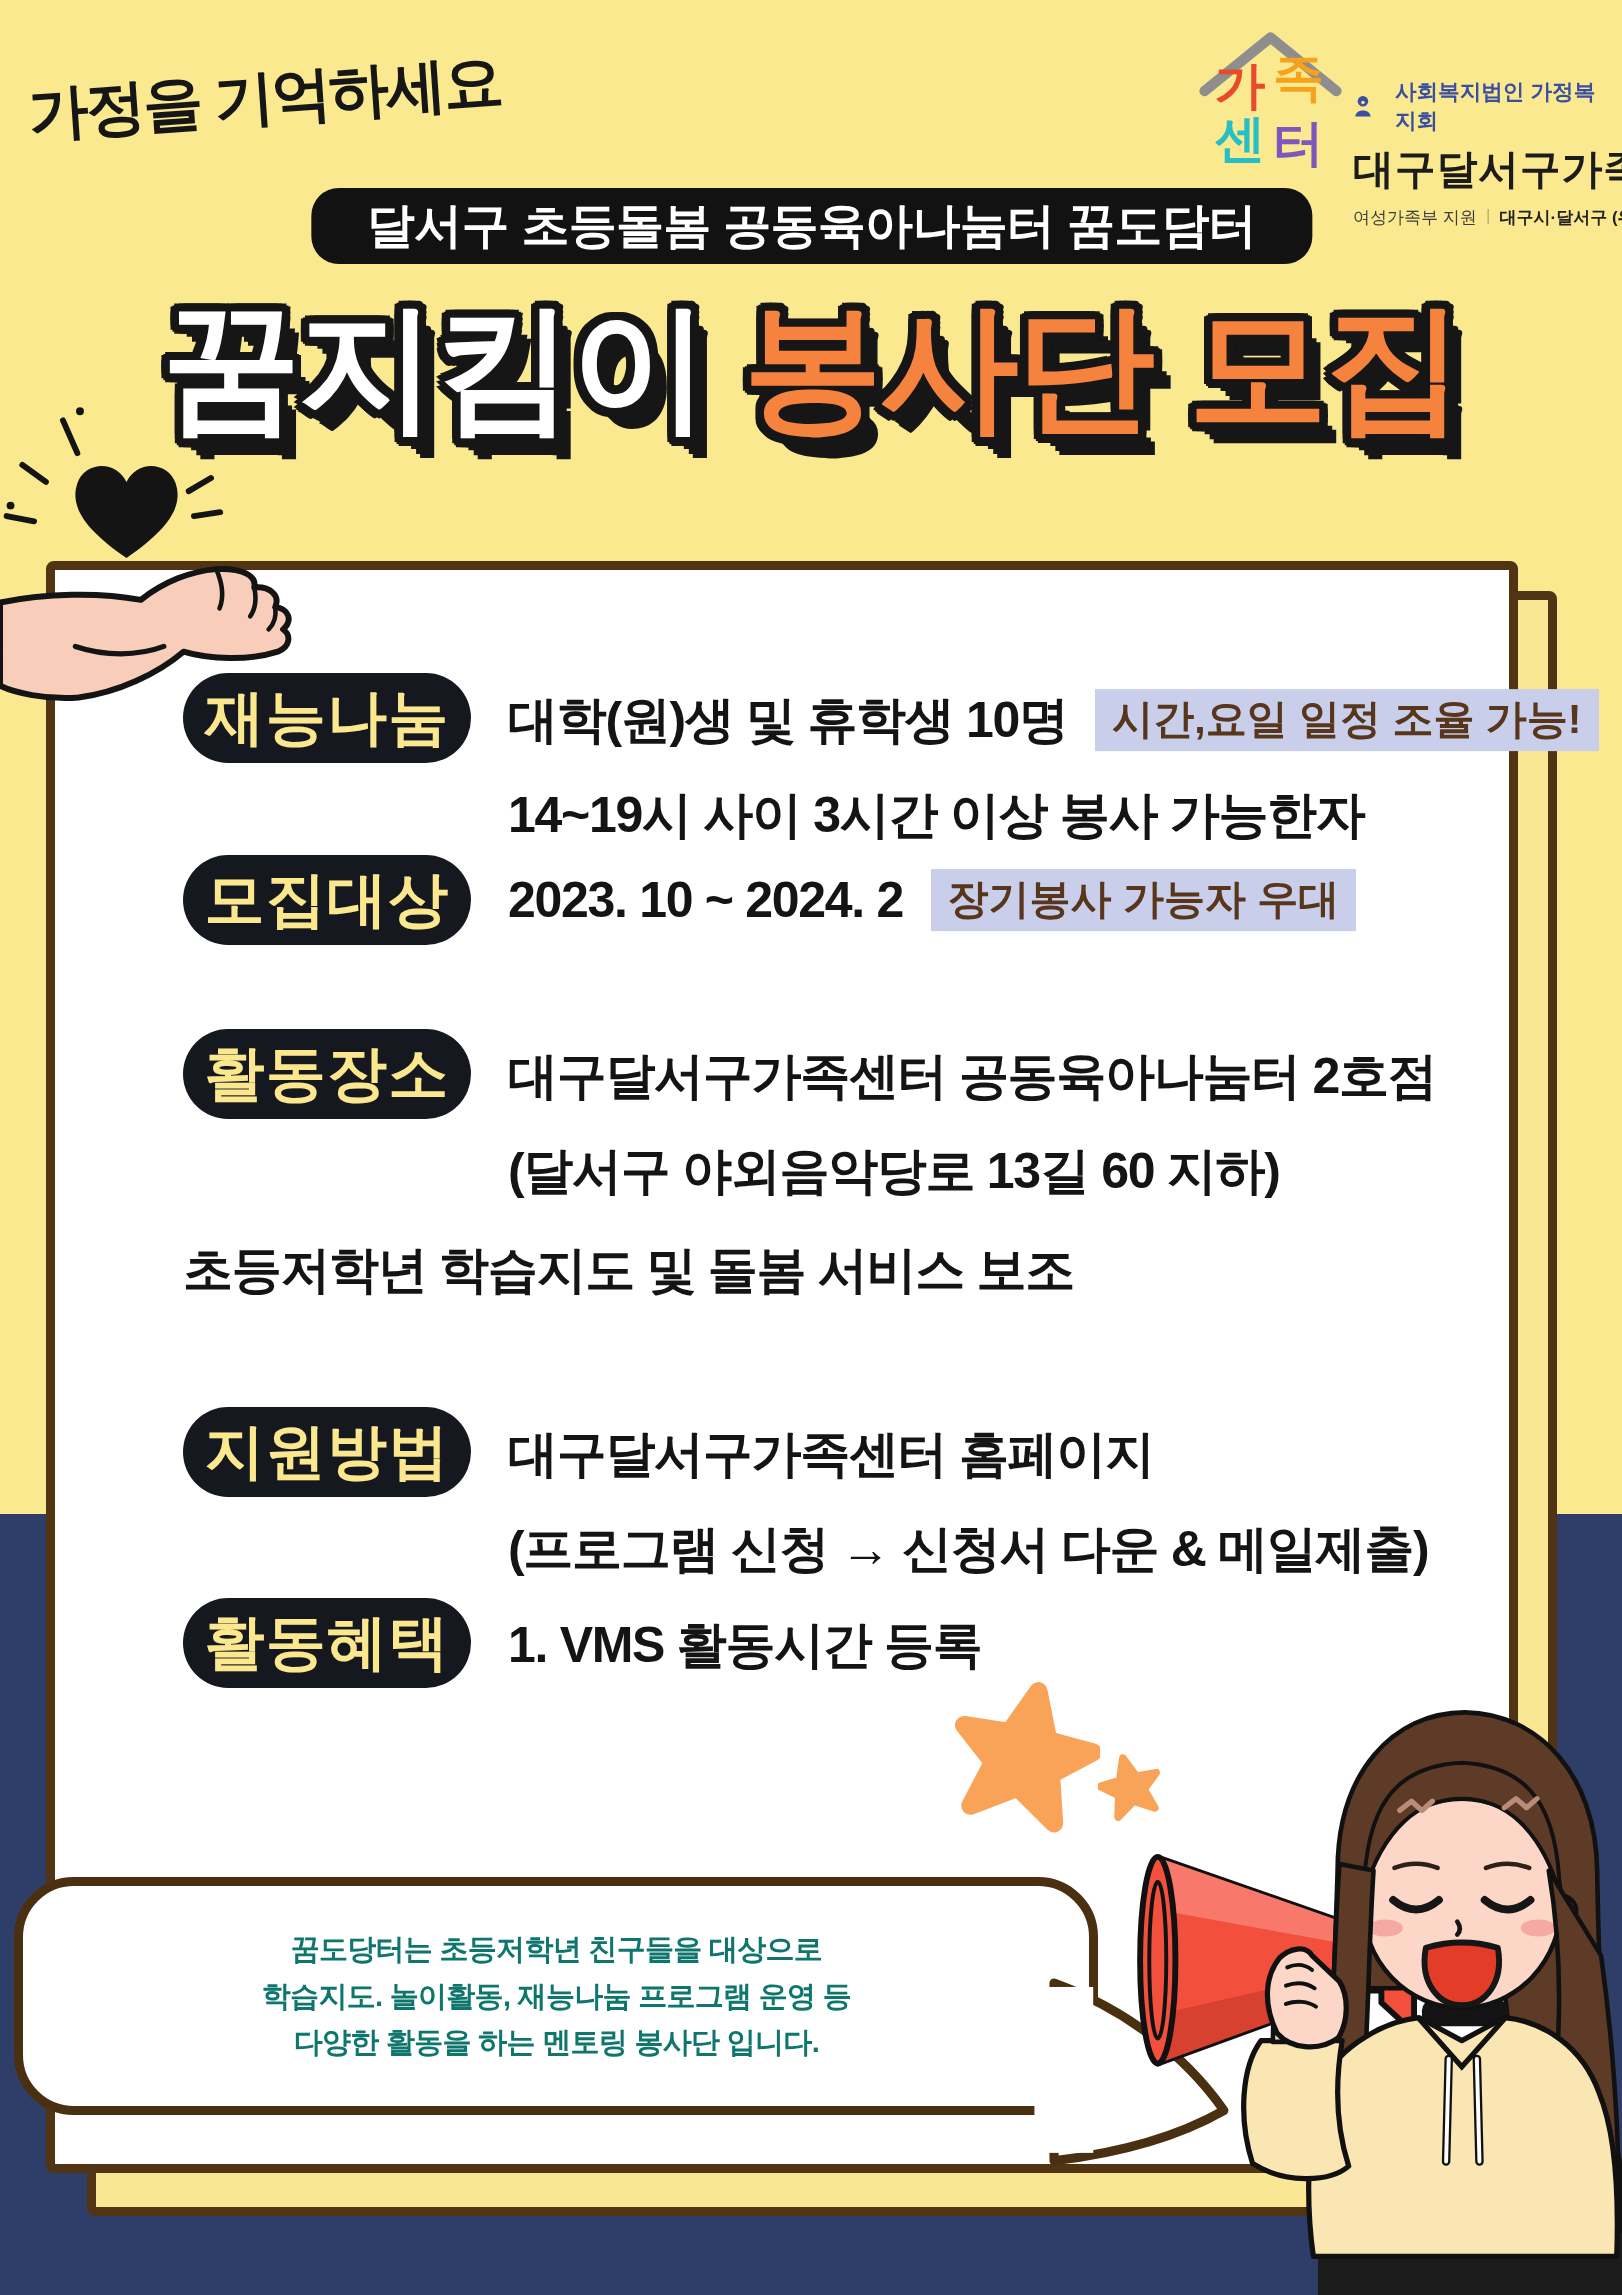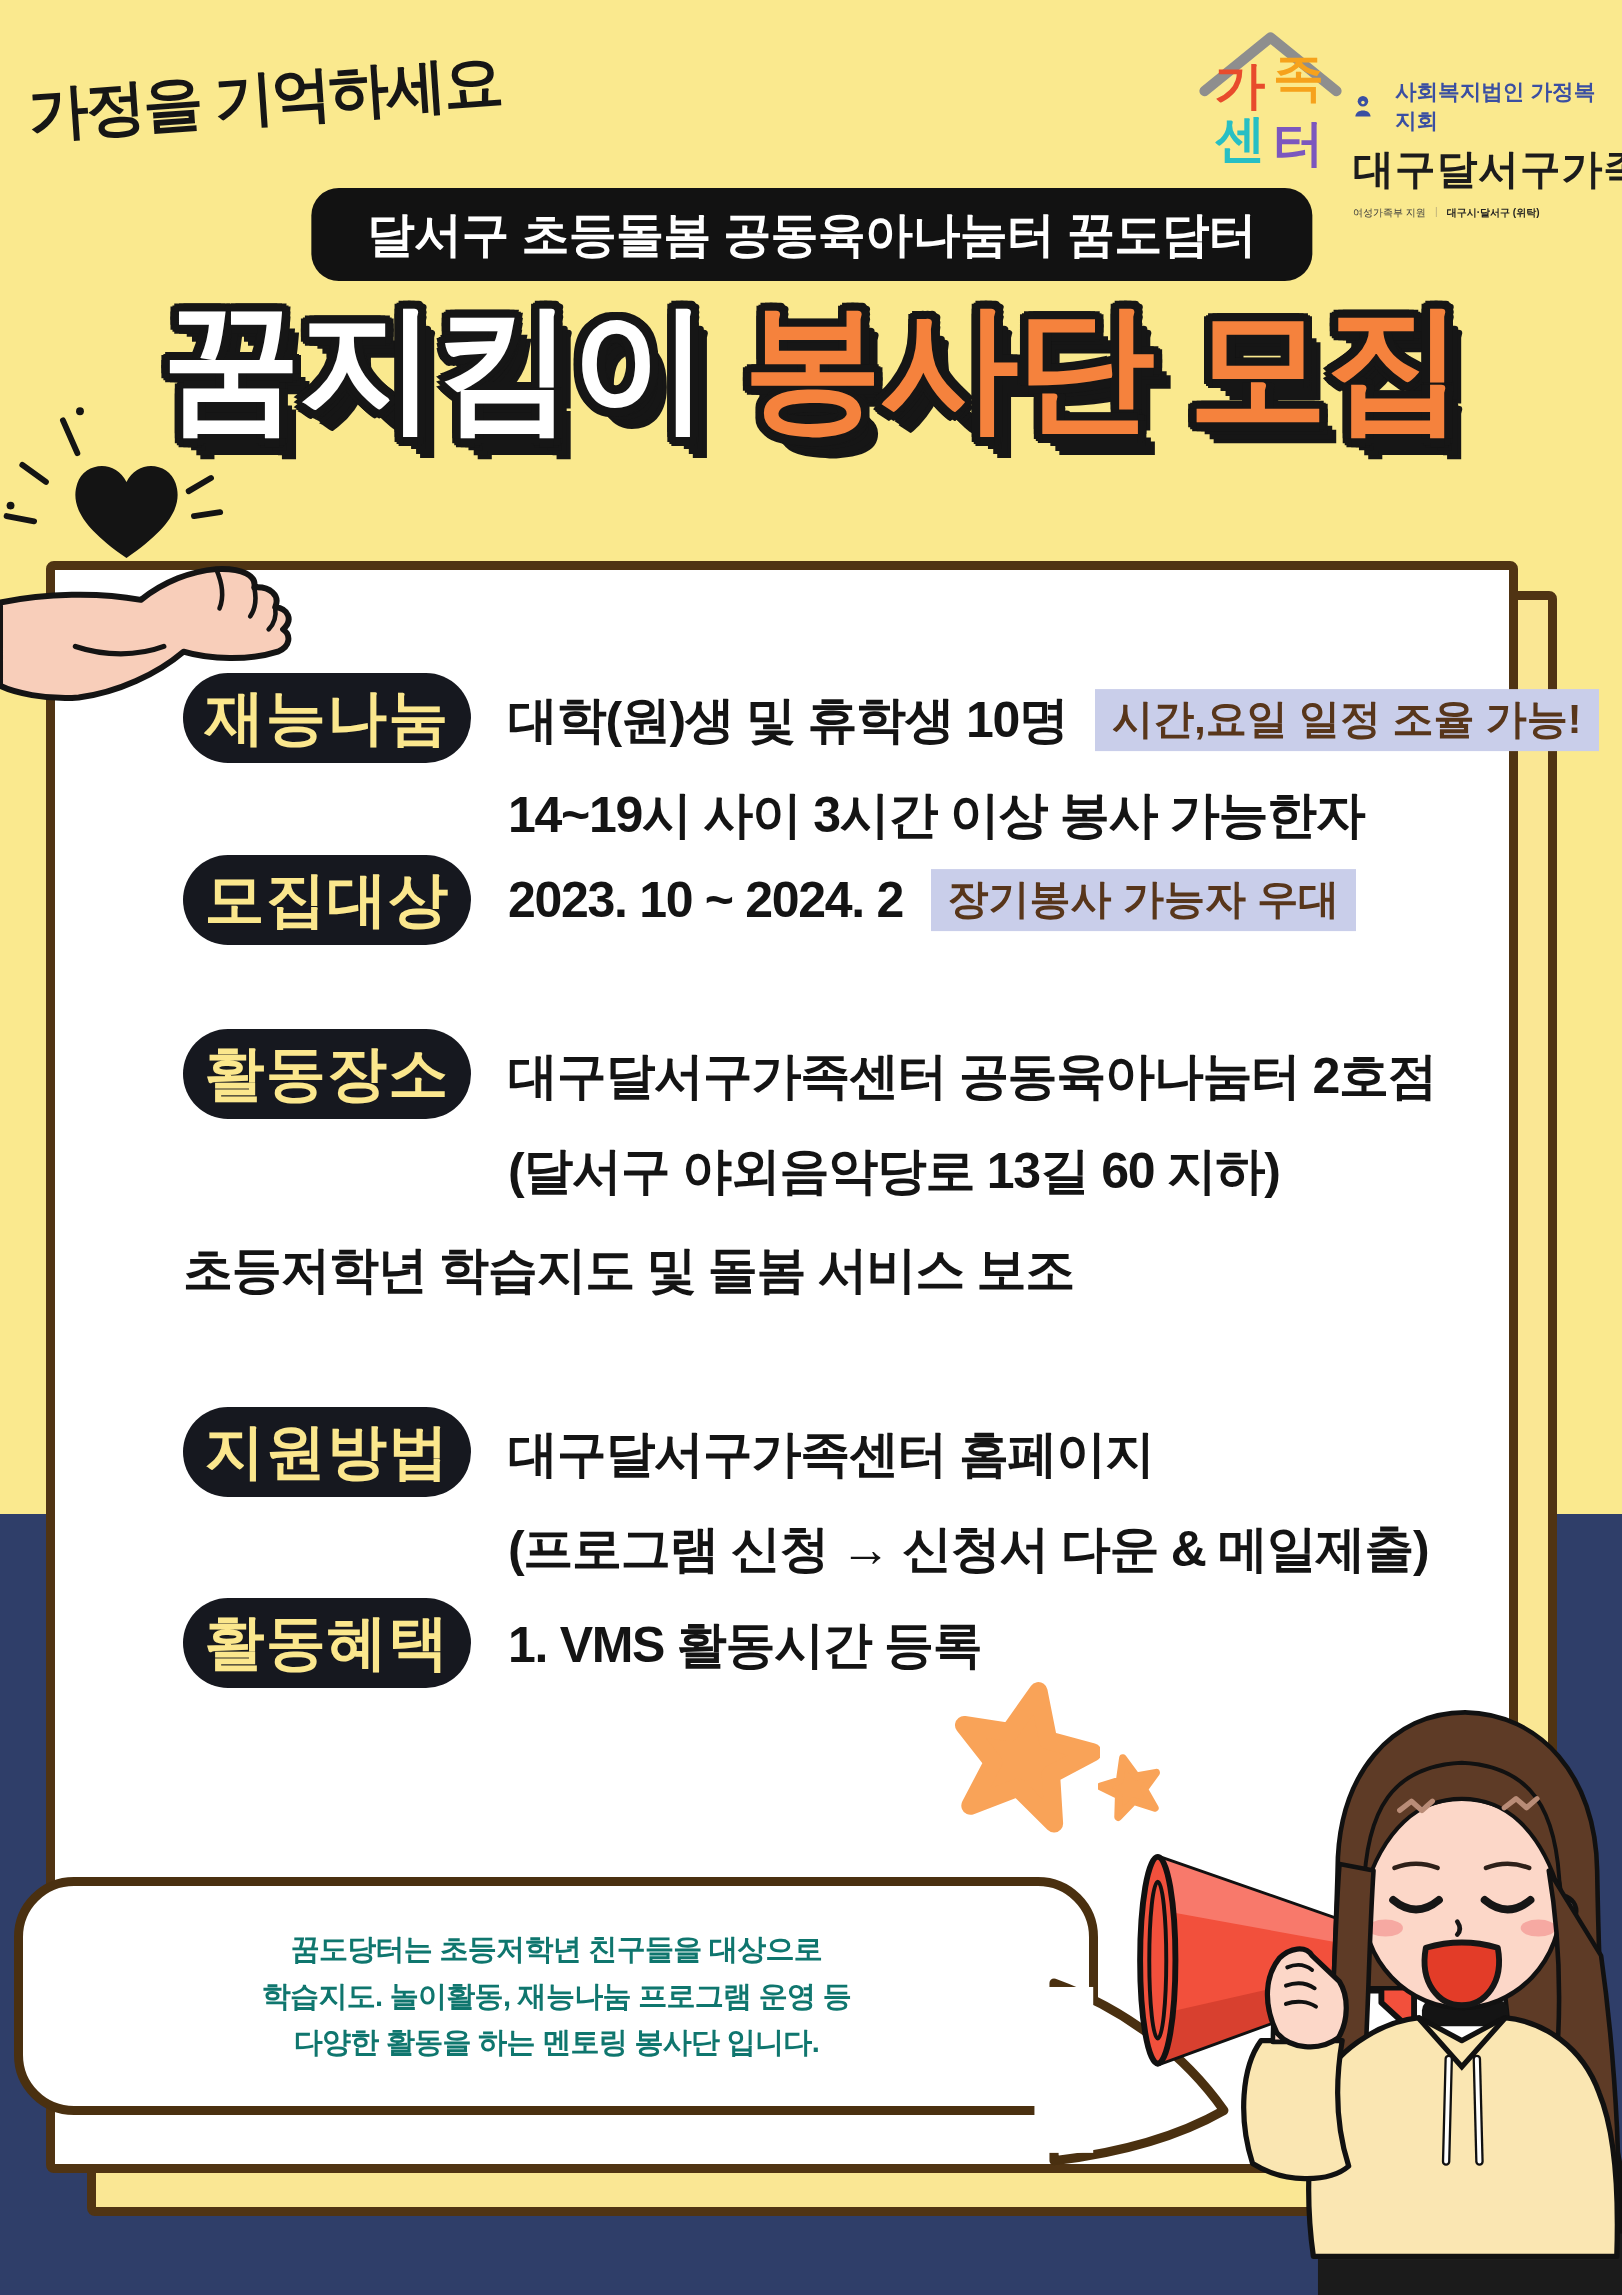--- a/index.html
+++ b/index.html
@@ -12,27 +12,27 @@
 
   
   .slogan{left:27.5px;top:58px;font-size:60px;font-weight:800;color:#161616;
     transform:rotate(-4deg);letter-spacing:-2.6px;white-space:nowrap;}
 
   
   .logo-house{left:1199px;top:31px;width:143px;height:137px;}
   .logo-text{left:1353px;top:79px;width:262px;}
   .logo-org{display:flex;align-items:center;gap:22px;color:#3A4FA2;font-size:21.6px;font-weight:700;}
   .logo-center{font-size:41px;font-weight:800;color:#1c1c1c;letter-spacing:0.7px;margin-top:6.5px;white-space:nowrap;}
-  .logo-subs{margin-top:9.2px;font-size:10px;color:#3d3d3d;display:flex;gap:9.2px;align-items:flex-start;white-space:nowrap;}
+  .logo-subs{margin-top:9.2px;font-size:17px;color:#3d3d3d;display:flex;gap:9.2px;align-items:flex-start;white-space:nowrap;}
   .logo-subs .div{color:#b9ad7a;}
   .logo-subs .b{font-weight:800;color:#222;}
 
   
   .banner{left:50%;transform:translateX(-50%);top:188px;background:#121212;border-radius:27.5px;
-    padding:0 56px;height:93px;display:flex;align-items:center;}
+    padding:0 56px;height:76px;display:flex;align-items:center;}
   .banner span{color:#ffffff;font-size:48px;font-weight:800;letter-spacing:-0.7px;white-space:nowrap;}
 
   
   .title{left:0;top:280px;width:1623px;text-align:center;white-space:nowrap;
     font-size:139px;font-weight:900;letter-spacing:-2.6px;line-height:1.25;}
   .title .w,.title .o{
     text-shadow:
      -8.5px 0 0 #161616,8.5px 0 0 #161616,0 -8.5px 0 #161616,0 8.5px 0 #161616,
      -6.5px -6.5px 0 #161616,6.5px -6.5px 0 #161616,-6.5px 6.5px 0 #161616,6.5px 6.5px 0 #161616,
      -8.5px 4.6px 0 #161616,8.5px 4.6px 0 #161616,-8.5px -4.6px 0 #161616,8.5px -4.6px 0 #161616,

